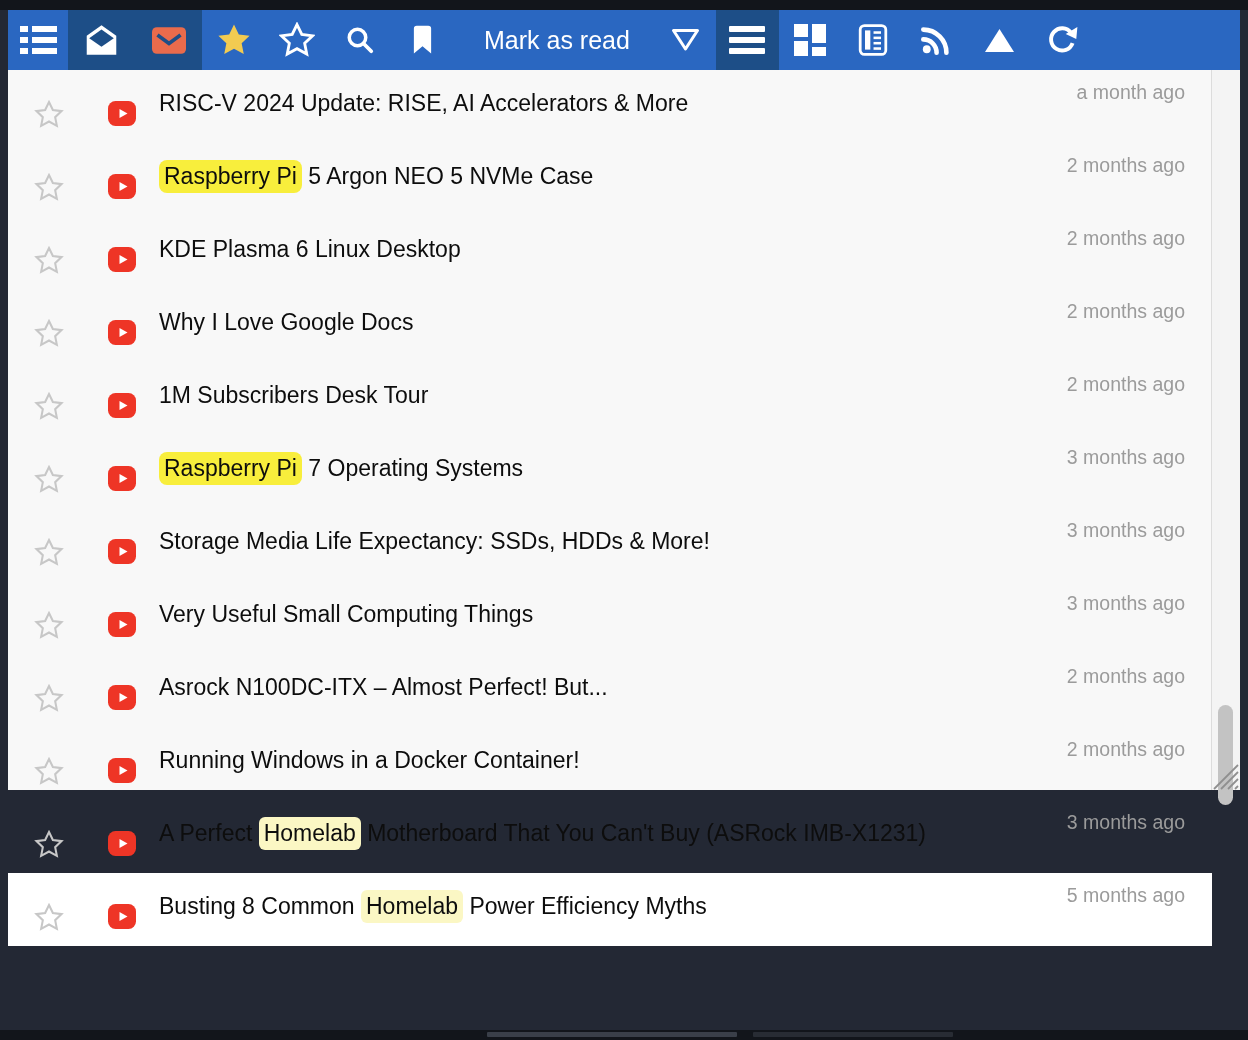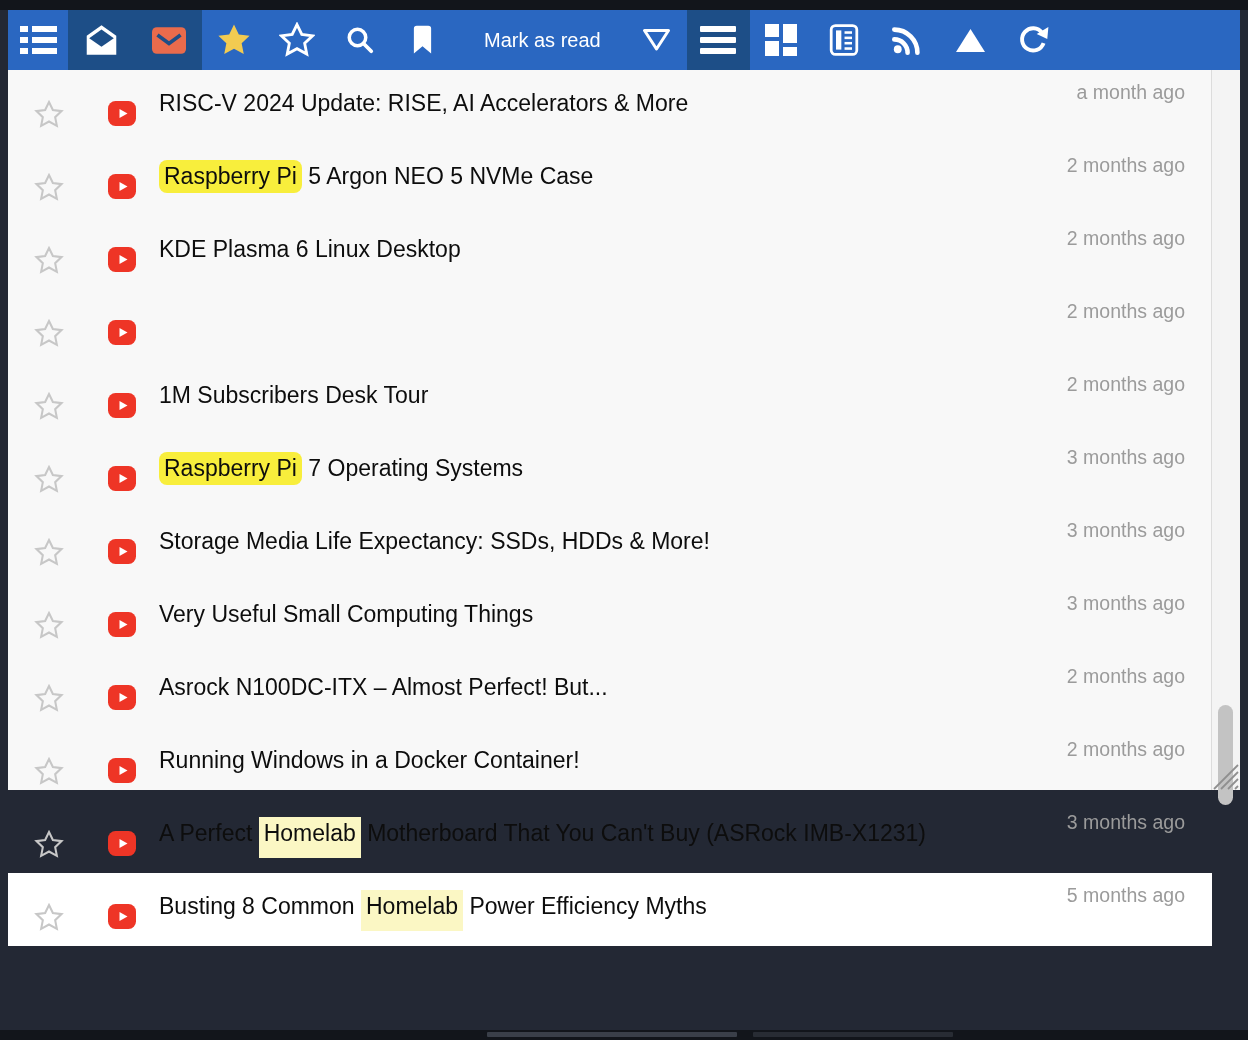--- a/index.html
+++ b/index.html
@@ -19,39 +19,39 @@
     height:60px;background:var(--toolbar-bg,#2a67c1);
     display:flex;align-items:stretch;
   }
   .tb-btn{width:63px;display:flex;align-items:center;justify-content:center;cursor:pointer;}
   .tb-btn.w60{width:60px;}
   .tb-btn.w67{width:67px;}
   .tb-group{display:flex;background:var(--toolbar-active,#1d4e87);}
   .tb-dark{background:var(--toolbar-active,#1d4e87);}
   .tb-text{
     display:flex;align-items:center;padding:0 26px 0 30px;
-    color:#fff;font-size:20px;cursor:pointer;white-space:nowrap;
+    color:#fff;font-size:25px;cursor:pointer;white-space:nowrap;
   }
   .tb-btn svg{display:block;}
 
   
   .content{
     position:relative;height:720px;background:var(--list-bg,#f8f8f8);
   }
   .rows{position:absolute;left:0;top:0;right:28px;}
   .row{position:relative;height:73px;}
   .row.selected{background:var(--row-selected,#ffffff);}
   .rstar{position:absolute;left:26px;top:30px;width:30px;height:29px;cursor:pointer;}
   .yt{position:absolute;left:100px;top:31px;width:28px;height:25px;}
   .title{
     position:absolute;left:151px;top:18px;right:210px;
     font-size:23px;line-height:30px;color:#0d0d0d;white-space:nowrap;cursor:pointer;
   }
   .title .hl-bright{background:var(--hl-bright,#f8ee3c);border-radius:8px;padding:3px 5px 4px;}
-  .title .hl-pale{background:var(--hl-pale,#fbf7c4);border-radius:0;padding:3px 5px 12px;}
+  .title .hl-pale{background:var(--hl-pale,#fbf7c4);border-radius:6px;padding:3px 5px 4px;}
   .age{
     position:absolute;right:27px;top:11px;
     font-size:19.5px;color:var(--age-color,#9b9b9b);white-space:nowrap;
   }
 
   
   .scrolltrack{
     position:absolute;right:0;top:0;bottom:0;width:28px;
     background:#f4f4f4;border-left:1px solid #dcdcdc;
   }
@@ -243,20 +243,21 @@
       <svg width="30" height="29" viewBox="0 0 24 24">
         <path d="M12 1.7 L15.2 8.3 L22.4 9.2 L17.1 14.2 L18.5 21.4 L12 17.8 L5.5 21.4 L6.9 14.2 L1.6 9.2 L8.8 8.3 Z" fill="none" stroke="#c7c7c7" stroke-width="1.7"></path>
       </svg>
     </span>
     <span class="yt">
       <svg width="28" height="25" viewBox="0 0 28 25">
         <rect x="0" y="0" width="28" height="25" rx="7.5" fill="#ee3526"></rect>
         <polygon points="11.5,8 19.5,12.5 11.5,17" fill="#fff"></polygon>
       </svg>
     </span>
+    <div class="title"><span>Why I Love Google Docs</span></div>
     <div class="age">2 months ago</div>
   </div>
 
   <div class="row">
     <span class="rstar">
       <svg width="30" height="29" viewBox="0 0 24 24">
         <path d="M12 1.7 L15.2 8.3 L22.4 9.2 L17.1 14.2 L18.5 21.4 L12 17.8 L5.5 21.4 L6.9 14.2 L1.6 9.2 L8.8 8.3 Z" fill="none" stroke="#c7c7c7" stroke-width="1.7"></path>
       </svg>
     </span>
     <span class="yt">

